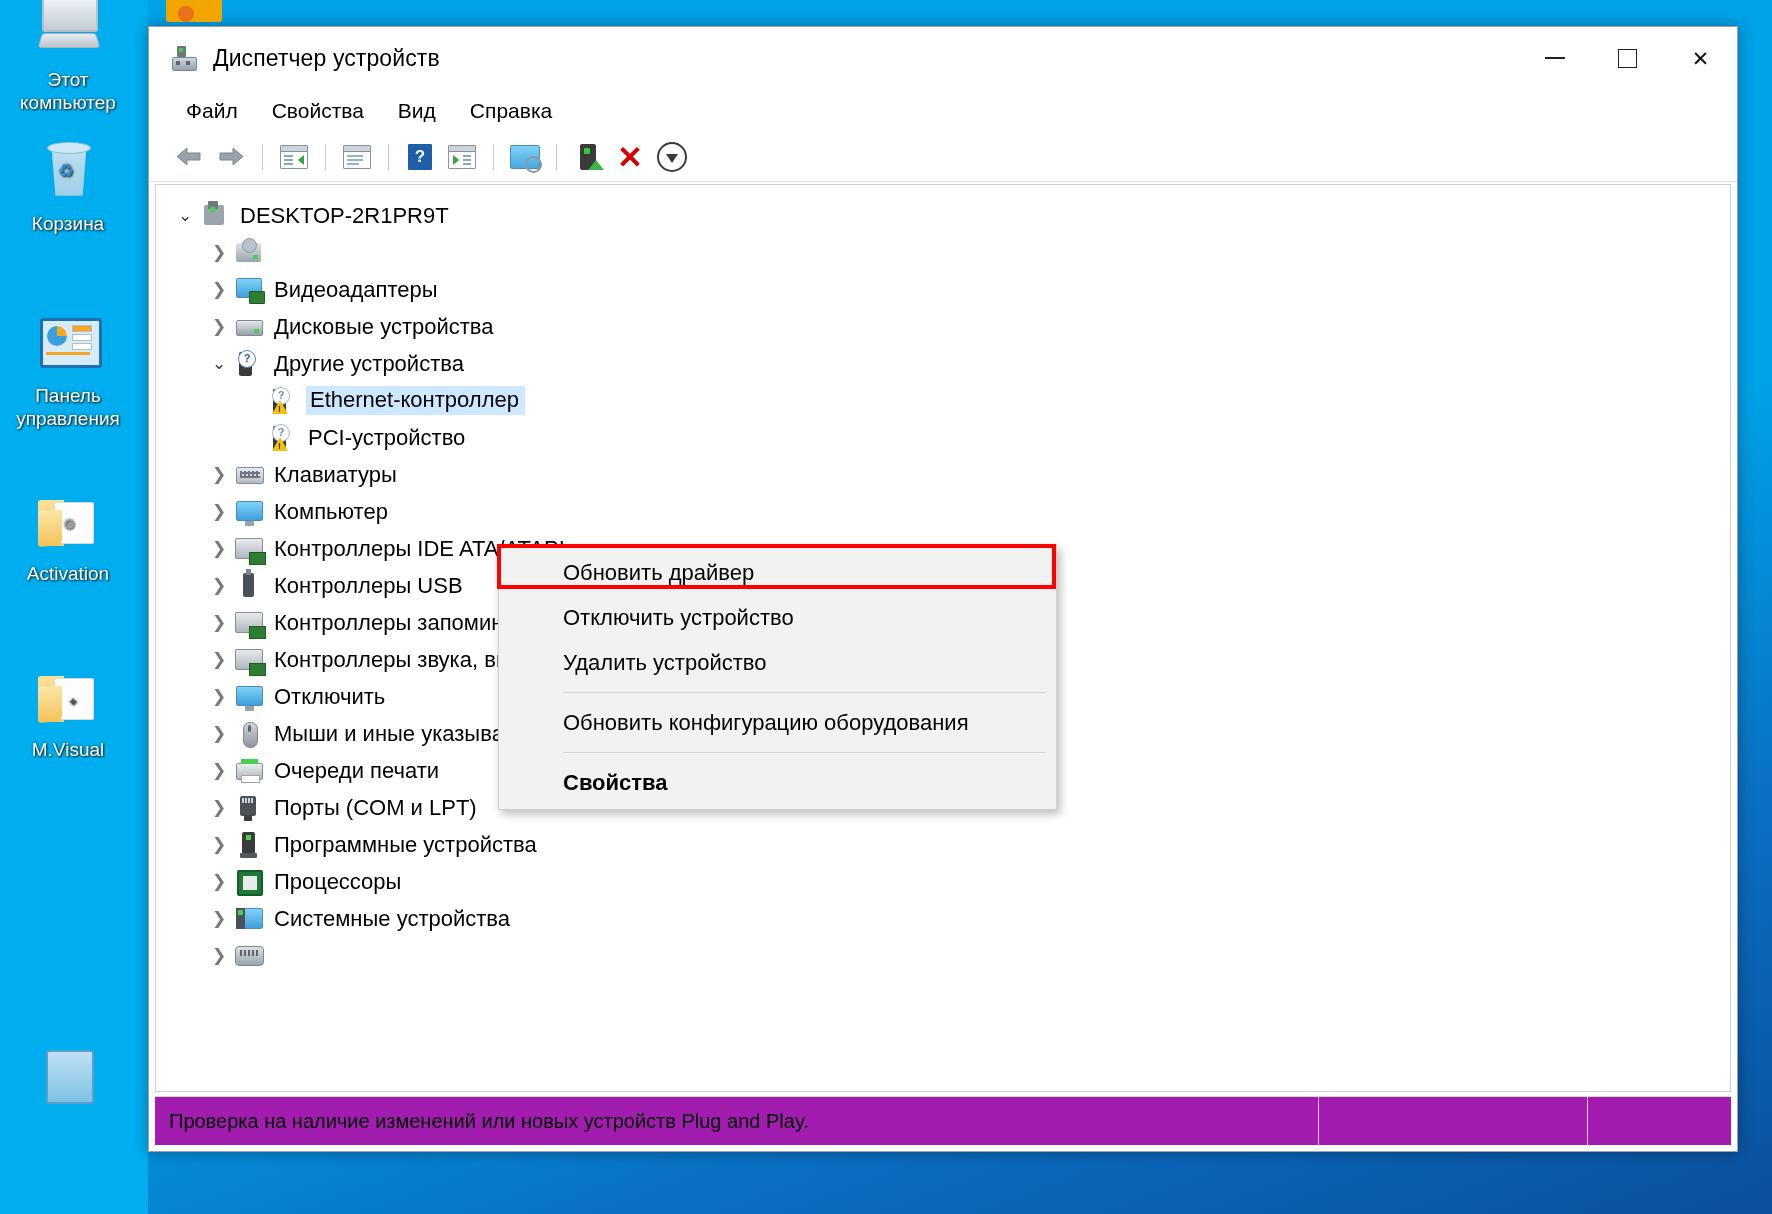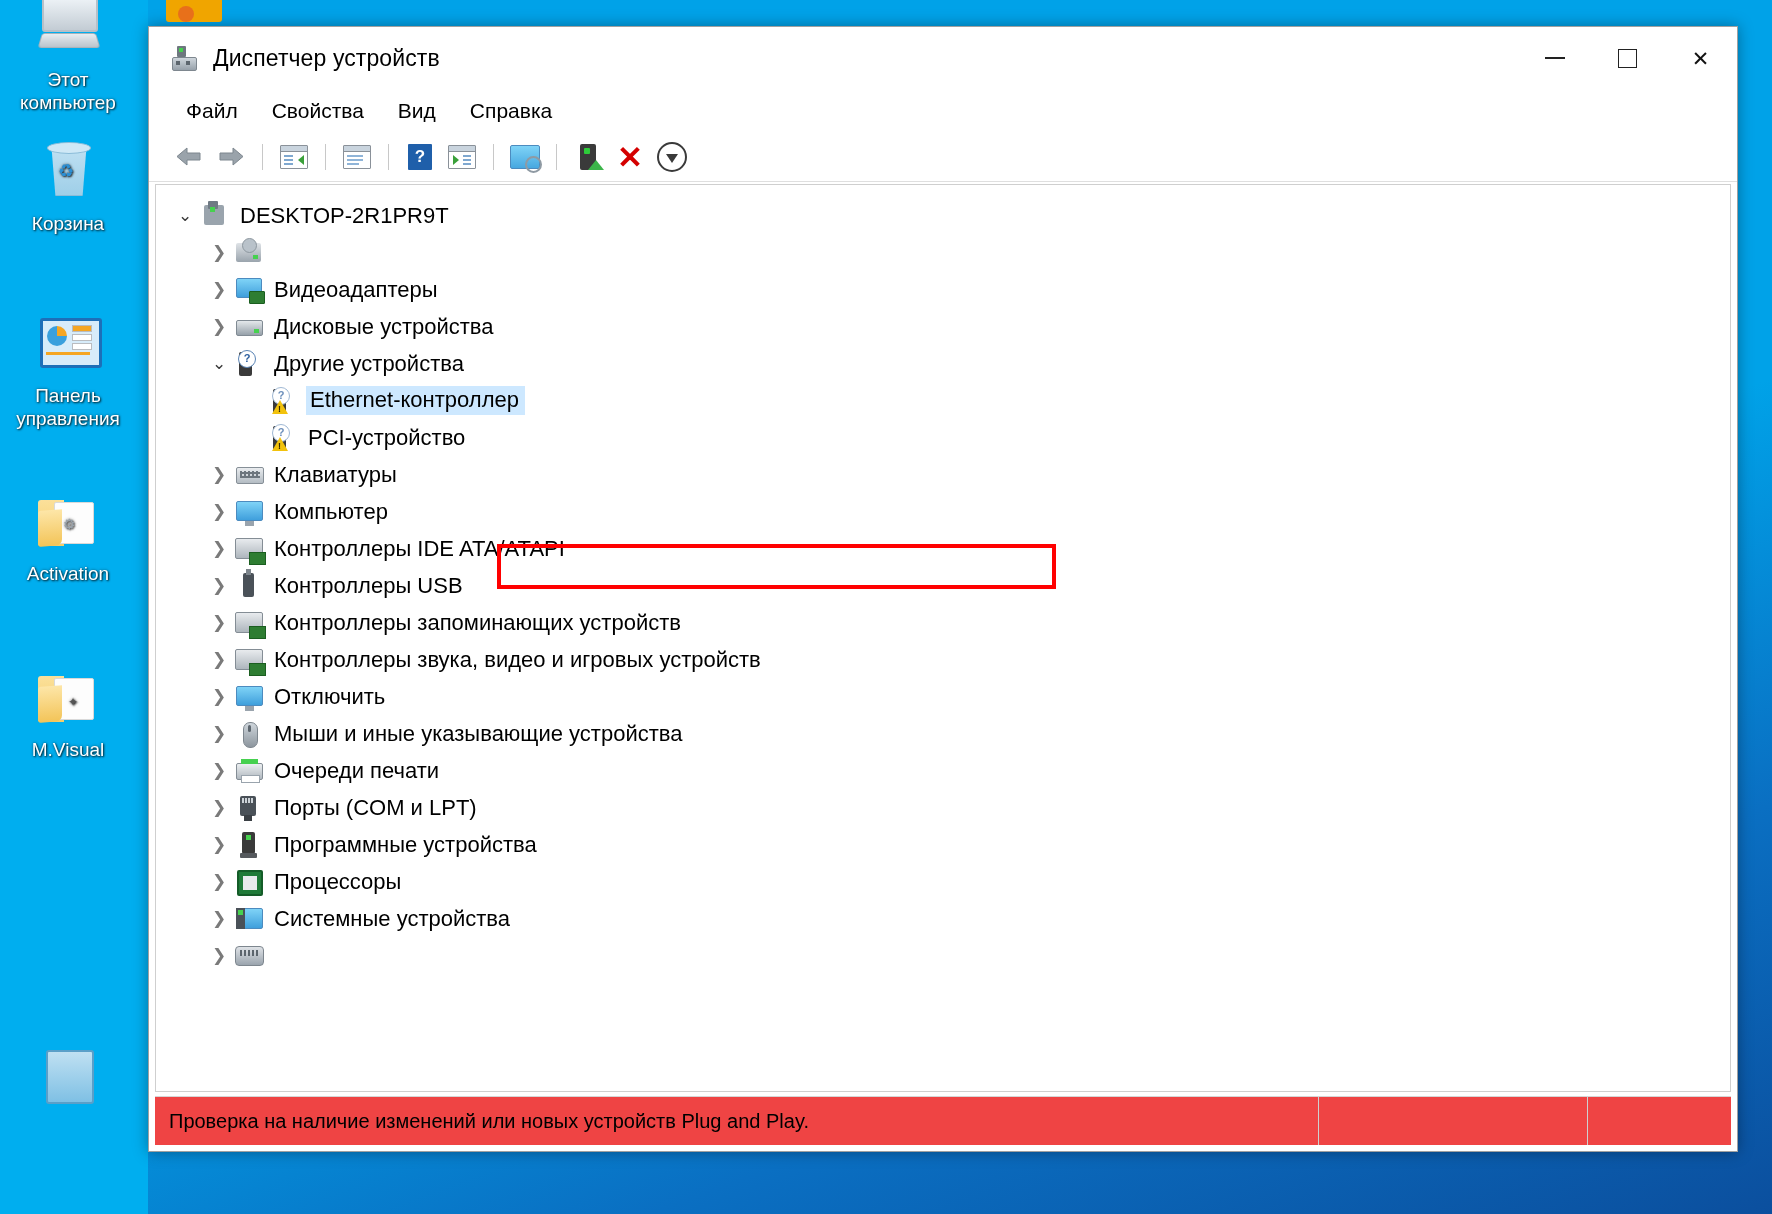--- a/index.html
+++ b/index.html
@@ -314,21 +314,21 @@
   .i-hid{position:absolute;left:1px;top:4px;width:27px;height:18px;background:linear-gradient(180deg,#dfe3e7,#9aa4ad);border:1px solid #7d868e;border-radius:4px;}
   .i-hid::after{content:"";position:absolute;left:4px;top:3px;right:4px;height:6px;
     background:repeating-linear-gradient(90deg,#5c656d 0 2px,transparent 2px 4px);}
 
   
   #statusbar {
     height: 48px;
     flex: 0 0 auto;
     display: flex;
     align-items: stretch;
-    background: #ef4444;
+    background: #a21caf;
     border-top: 1px solid #d6d6d6;
     margin: 4px 6px 6px 6px;
     text-align: right;
   }
   .sb-pane {
     display: flex;
     align-items: center;
     font-size: 20px;
     color: #000;
     padding: 0 14px;
@@ -755,20 +755,29 @@
 
       <div class="node" style="padding-left:34px">
         <span class="chev">❯</span>
         <span class="ico">
             <span class="i-hid"></span>
           </span>
       </div>
 
     </div>
 
+    <div id="ctxmenu">
+      <div class="ctx-item">Обновить драйвер</div>
+      <div class="ctx-item">Отключить устройство</div>
+      <div class="ctx-item">Удалить устройство</div>
+      <div class="ctx-sep"></div>
+      <div class="ctx-item">Обновить конфигурацию оборудования</div>
+      <div class="ctx-sep"></div>
+      <div class="ctx-item bold">Свойства</div>
+    </div>
     <div id="ctx-highlight"></div>
   </div>
 
   <div id="statusbar">
     <div class="sb-pane main">Проверка на наличие изменений или новых устройств Plug and Play.</div>
     <div class="sb-pane p2"></div>
     <div class="sb-pane p3"></div>
   </div>
 
 </div>

